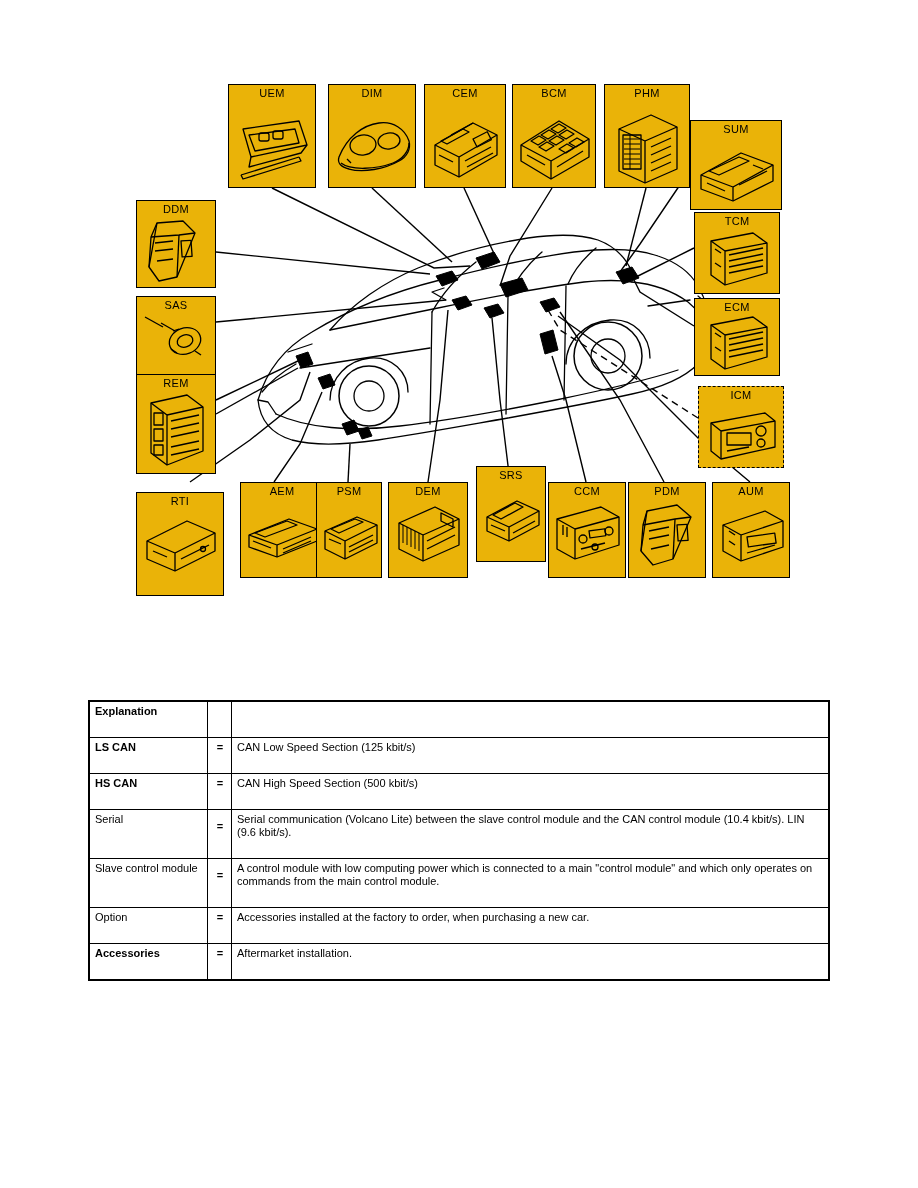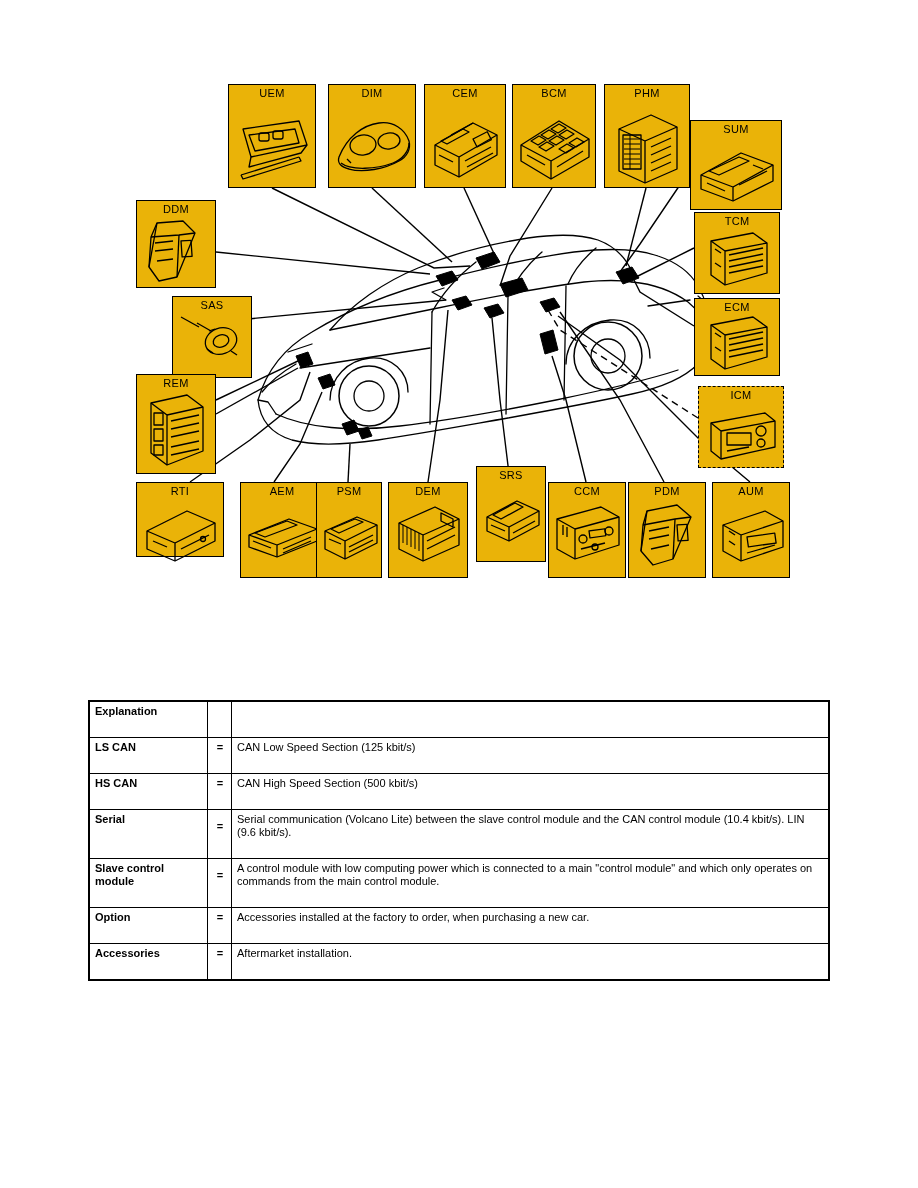--- a/index.html
+++ b/index.html
@@ -76,21 +76,21 @@
     padding: 3px 4px 19px 5px;
     vertical-align: top;
     font-family: "Liberation Sans", sans-serif;
     margin-top: 16px;
   }
   #legend-table td.c-term {
     width: 108px;
     font-weight: bold;
   }
   #legend-table td.c-term.normal {
-    font-weight: bold;
+    font-weight: normal;
   }
   #legend-table td.c-eq {
     width: 14px;
     text-align: center;
     font-weight: bold;
     vertical-align: middle;
   }
   #legend-table td.c-desc {
     width: auto;
   }
@@ -359,21 +359,21 @@
         <path d="M34 34 L68 27"></path>
         <path d="M34 40 L68 33"></path>
         <path d="M34 46 L68 39"></path>
         <path d="M20 22 L26 26"></path>
         <path d="M20 36 L26 40"></path>
       </g>
         </svg>
     </div>
   </div>
 
-  <div class="mod-box" style="left:136px; top:296px; width:80px; height:82px;margin-left:36px;">
+  <div class="mod-box" style="left:136px; top:296px; width:80px; height:82px;">
     <div class="mod-label">SAS</div>
     <div class="mod-art">
       <svg width="80" height="58" viewBox="0 0 80 58">
           <g fill="none" stroke="#000" stroke-width="1.3" stroke-linejoin="round">
         <path d="M8 6 L26 16"></path>
         <path d="M24 12 L38 20"></path>
         <ellipse cx="48" cy="30" rx="16" ry="13" transform="rotate(-20 48 30)"></ellipse>
         <ellipse cx="48" cy="30" rx="8" ry="6" transform="rotate(-20 48 30)"></ellipse>
         <path d="M36 20 L42 18"></path>
         <path d="M58 40 L64 44"></path>
@@ -433,21 +433,21 @@
         <path d="M22 30 L76 20"></path>
         <rect x="28" y="32" width="24" height="12"></rect>
         <circle cx="62" cy="30" r="5"></circle>
         <circle cx="62" cy="42" r="4"></circle>
         <path d="M28 50 L50 46"></path>
       </g>
         </svg>
     </div>
   </div>
 
-  <div class="mod-box" style="left:136px; top:482px; width:88px; height:75px;">
+  <div class="mod-box" style="left:136px; top:492px; width:88px; height:104px;">
     <div class="mod-label">RTI</div>
     <div class="mod-art">
       <svg width="88" height="82" viewBox="0 0 88 82">
           <g fill="none" stroke="#000" stroke-width="1.3" stroke-linejoin="round">
         <path d="M10 34 L50 14 L78 26 L78 44 L38 64 L10 52 Z"></path>
         <path d="M10 34 L38 46 L38 64"></path>
         <path d="M38 46 L78 26"></path>
         <path d="M44 52 L72 38"></path>
         <circle cx="66" cy="42" r="2.5"></circle>
         <path d="M16 44 L30 50"></path>

